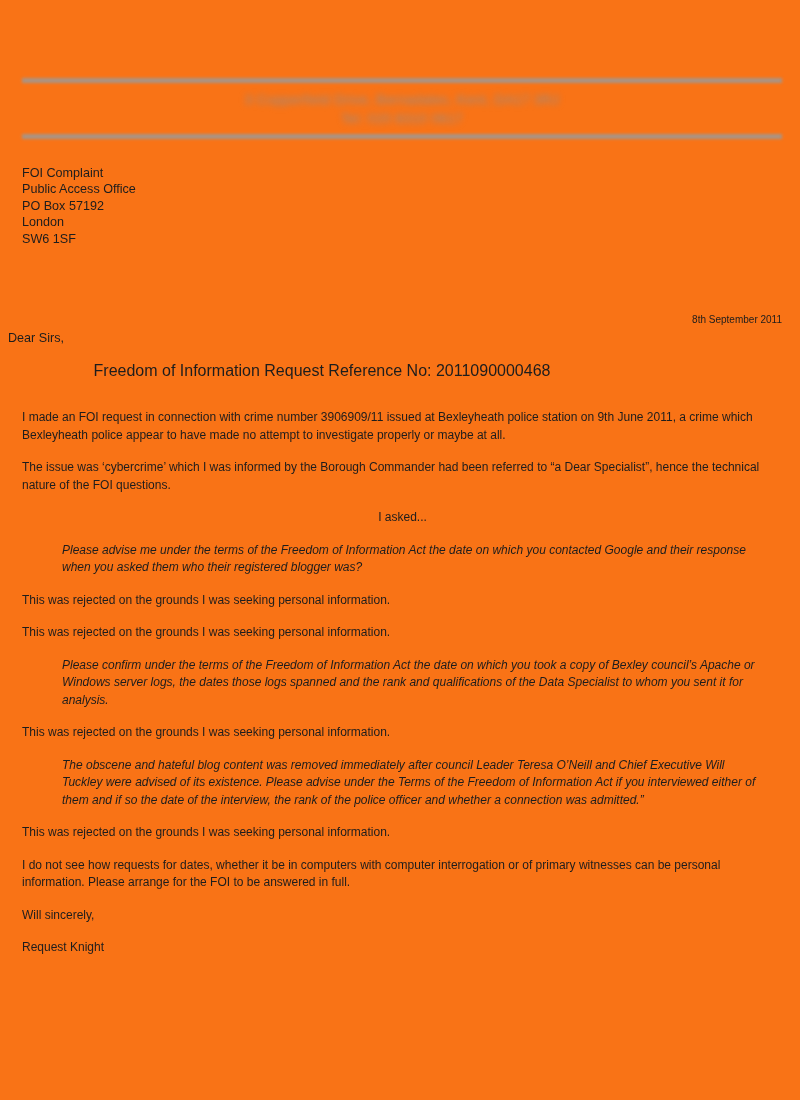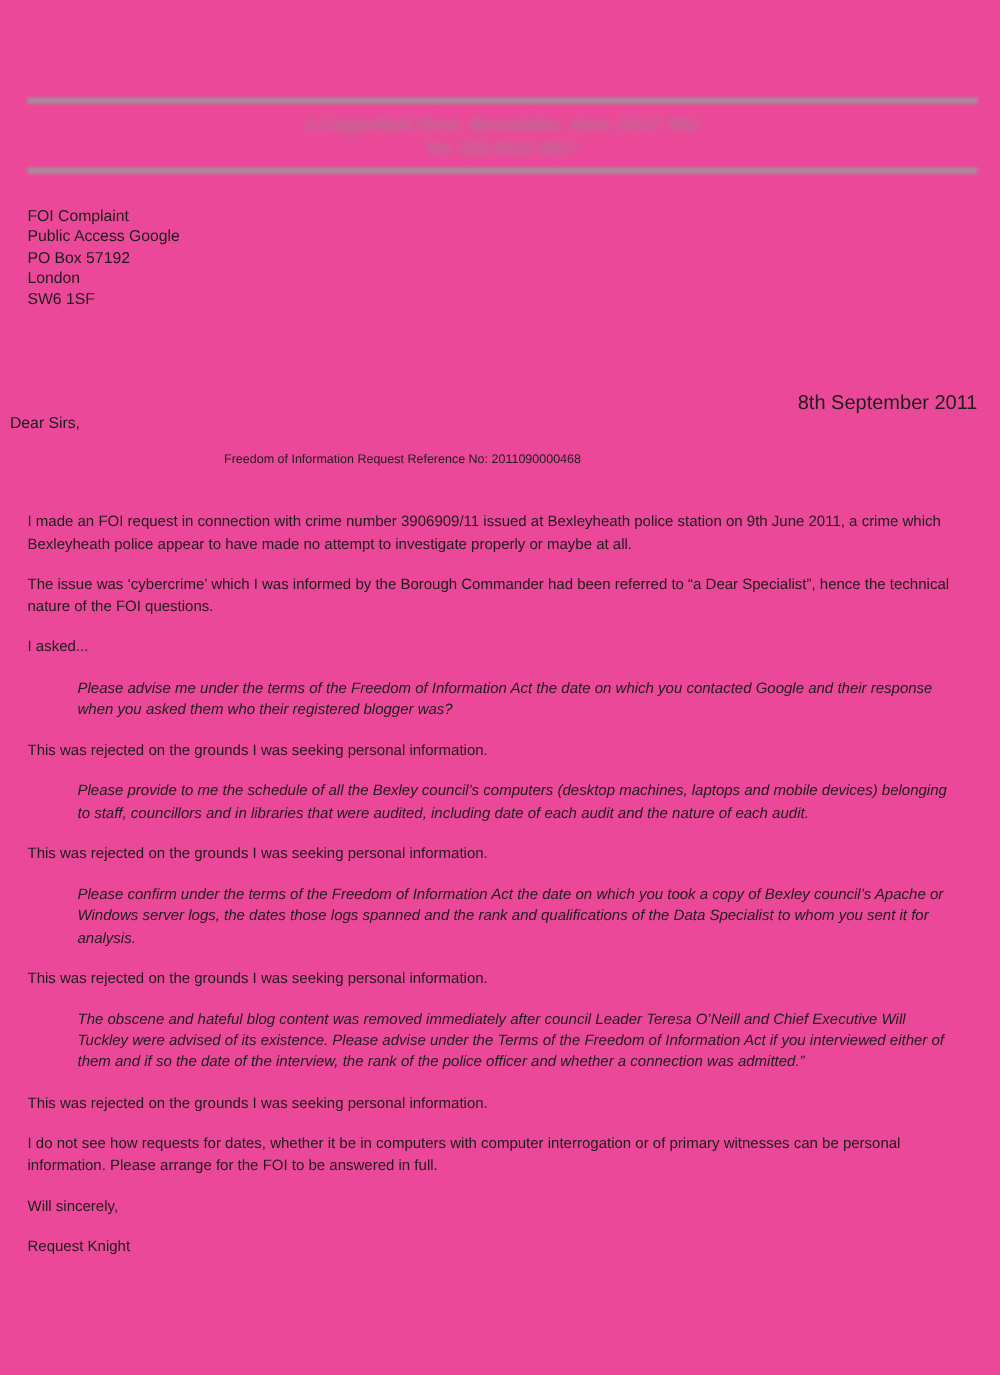--- a/index.html
+++ b/index.html
@@ -12,21 +12,21 @@
     height: 1100px;
     position: relative;
     font-family: "Liberation Sans", sans-serif;
     color: #1d1d1d;
     overflow: hidden;
   }
 
   .page {
     position: absolute;
     inset: 0;
-    background: #ec4899;
+    background: #f97316;
   }
 
   
   .letterhead {
     position: absolute;
     left: 22px;
     top: 78px;
     width: 760px;
   }
   .rule {
@@ -59,40 +59,40 @@
     top: 165px;
     font-size: 12.6px;
     line-height: 16.4px;
   }
 
   
   .date-line {
     position: absolute;
     right: 18px;
     top: 314px;
-    font-size: 16px;
+    font-size: 10px;
     margin-left: 20px;
   }
 
   
   .salutation {
     position: absolute;
     left: 8px;
     top: 331px;
     font-size: 12.6px;
   }
 
   
   .reference {
     position: absolute;
     left: 22px;
     top: 362px;
     width: 760px;
     text-align: center;
-    font-size: 10px;
+    font-size: 16px;
     padding-right: 160px;
     box-sizing: border-box;
   }
 
   
   .body-flow {
     position: absolute;
     left: 22px;
     top: 409px;
     width: 761px;
@@ -104,20 +104,21 @@
   }
   .quote {
     margin: 0 0 15px 0;
     padding-left: 40px;
     padding-right: 18px;
     font-style: italic;
     line-height: 17.4px;
   }
   .asked {
     margin-bottom: 13px;
+    text-align: center;
   }
   .closing {
     margin-top: 28px;
     margin-bottom: 0;
   }
   .signature {
     margin-top: 36px;
     margin-bottom: 0;
   }
 </style>
@@ -130,21 +131,21 @@
     <div class="rule rule-top"></div>
     <div class="letterhead-text">
       <div class="lh-line lh-addr">3 Copperfield Drive, Bernadales, Kent, DA17 3RJ</div>
       <div class="lh-line lh-tel">Tel: 020 8310 0617</div>
     </div>
     <div class="rule rule-bottom"></div>
   </div>
 
   <div class="recipient">
     <div>FOI Complaint</div>
-    <div>Public Access Google</div>
+    <div>Public Access Office</div>
     <div>PO Box 57192</div>
     <div>London</div>
     <div>SW6 1SF</div>
   </div>
 
   <div class="date-line">8th September 2011</div>
 
   <div class="salutation">Dear Sirs,</div>
 
   <div class="reference">Freedom of Information Request Reference No: 2011090000468</div>
@@ -153,21 +154,20 @@
 
     <p>I made an FOI request in connection with crime number 3906909/11 issued at Bexleyheath police station on 9th June 2011, a crime which Bexleyheath police appear to have made no attempt to investigate properly or maybe at all.</p>
 
     <p>The issue was ‘cybercrime’ which I was informed by the Borough Commander had been referred to “a Dear Specialist”, hence the technical nature of the FOI questions.</p>
 
     <p class="asked">I asked...</p>
 
     <p class="quote">Please advise me under the terms of the Freedom of Information Act the date on which you contacted Google and their response when you asked them who their registered blogger was?</p>
     <p>This was rejected on the grounds I was seeking personal information.</p>
 
-    <p class="quote">Please provide to me the schedule of all the Bexley council’s computers (desktop machines, laptops and mobile devices) belonging to staff, councillors and in libraries that were audited, including date of each audit and the nature of each audit.</p>
     <p>This was rejected on the grounds I was seeking personal information.</p>
 
     <p class="quote">Please confirm under the terms of the Freedom of Information Act the date on which you took a copy of Bexley council’s Apache or Windows server logs, the dates those logs spanned and the rank and qualifications of the Data Specialist to whom you sent it for analysis.</p>
     <p>This was rejected on the grounds I was seeking personal information.</p>
 
     <p class="quote">The obscene and hateful blog content was removed immediately after council Leader Teresa O’Neill and Chief Executive Will Tuckley were advised of its existence. Please advise under the Terms of the Freedom of Information Act if you interviewed either of them and if so the date of the  interview, the rank of the police officer and whether a connection was admitted.”</p>
     <p>This was rejected on the grounds I was seeking personal information.</p>
 
     <p>I do not see how requests for dates, whether it be in computers with computer interrogation or of primary witnesses can be personal information. Please arrange for the FOI to be answered in full.</p>
 

